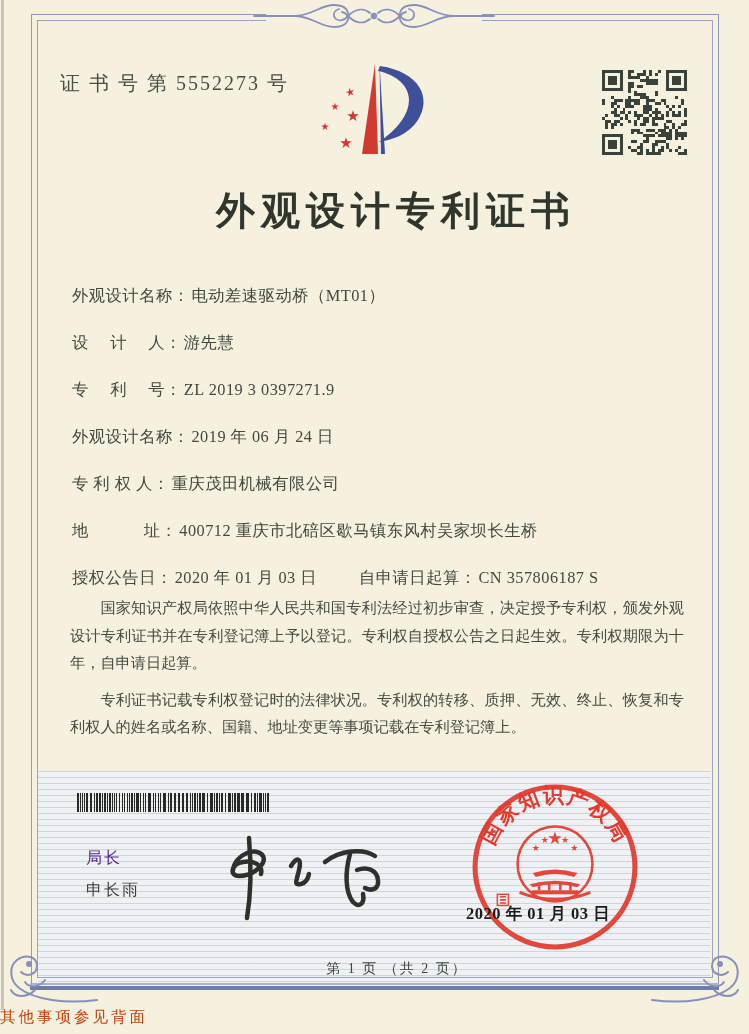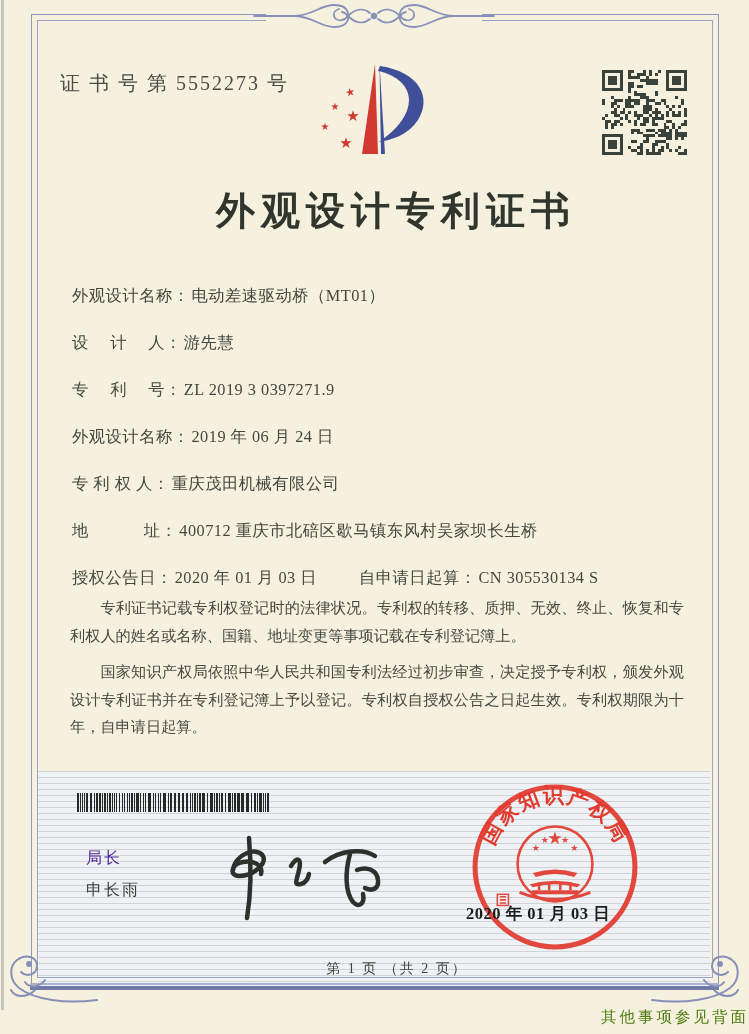--- a/index.html
+++ b/index.html
@@ -28,21 +28,21 @@
   .paras{left:70px;top:594px;width:614px;font-size:15.2px;line-height:27.5px;color:#454a40;text-align:justify;}
   .paras p{margin:0;text-indent:2em;}
   .paras p + p{margin-top:9px;}
   .signer-title{left:86px;top:848px;font-size:16px;color:#4c1d95;letter-spacing:2px;
     font-family:"Liberation Sans","DejaVu Sans",sans-serif;}
   .signer-name{left:86px;top:880px;font-size:16px;color:#3b403a;letter-spacing:2px;
     font-family:"Liberation Sans","DejaVu Sans",sans-serif;}
   .seal-date{left:466px;top:903px;width:160px;font-size:16.5px;font-weight:600;
     color:#1b1d1a;letter-spacing:.5px;z-index:6;}
   .page-line{left:0;right:0;top:960px;text-align:center;font-size:14px;letter-spacing:2px;color:#3c423a;padding-left:45px;}
-  .back-note{left:0;right:0;top:1007px;text-align:right;font-size:15.5px;letter-spacing:3px;color:#4d7c0f;}
+  .back-note{left:0;right:0;top:1007px;text-align:left;font-size:15.5px;letter-spacing:3px;color:#c2410c;}
   .z{z-index:5;}
 </style>
 </head>
 <body>
 
 <div class="abs scan-edge"></div>
 
 <div class="abs wavy"></div>
 
 <div class="abs frame-outer"></div>
@@ -371,26 +371,26 @@
 <div class="abs z field-row" style="top:426px">
   <span class="flabel">外观设计名称：</span><span class="fvalue">2019 年 06 月 24 日</span>
 </div>
 <div class="abs z field-row" style="top:473px">
   <span class="flabel">专 利 权 人：</span><span class="fvalue">重庆茂田机械有限公司</span>
 </div>
 <div class="abs z field-row" style="top:520px">
   <span class="flabel">地　　　 址：</span><span class="fvalue">400712 重庆市北碚区歇马镇东风村吴家坝长生桥</span>
 </div>
 <div class="abs z field-row" style="top:567px">
-  <span class="flabel">授权公告日：</span><span class="fvalue">2020 年 01 月 03 日</span><span class="flabel pair2">自申请日起算：</span><span class="fvalue">CN 305530134 S</span>
+  <span class="flabel">授权公告日：</span><span class="fvalue">2020 年 01 月 03 日</span><span class="flabel pair2">自申请日起算：</span><span class="fvalue">CN 357806187 S</span>
 </div>
 
 <div class="abs z paras">
+  <p>国家知识产权局依照中华人民共和国专利法经过初步审查，决定授予专利权，颁发外观设计专利证书并在专利登记簿上予以登记。专利权自授权公告之日起生效。专利权期限为十年，自申请日起算。</p>
   <p>专利证书记载专利权登记时的法律状况。专利权的转移、质押、无效、终止、恢复和专利权人的姓名或名称、国籍、地址变更等事项记载在专利登记簿上。</p>
-  <p>国家知识产权局依照中华人民共和国专利法经过初步审查，决定授予专利权，颁发外观设计专利证书并在专利登记簿上予以登记。专利权自授权公告之日起生效。专利权期限为十年，自申请日起算。</p>
 </div>
 
 <svg id="barcode-svg" class="abs z" style="left:77px;top:793px" width="196" height="19" viewBox="0 0 196 20" preserveAspectRatio="none">
     <g fill="#262a26">
       <rect x="0" y="0" width="2" height="20"></rect>
       <rect x="3" y="0" width="1" height="20"></rect>
       <rect x="5" y="0" width="1" height="20"></rect>
       <rect x="7" y="0" width="1" height="20"></rect>
       <rect x="9" y="0" width="2" height="20"></rect>
       <rect x="13" y="0" width="2" height="20"></rect>

